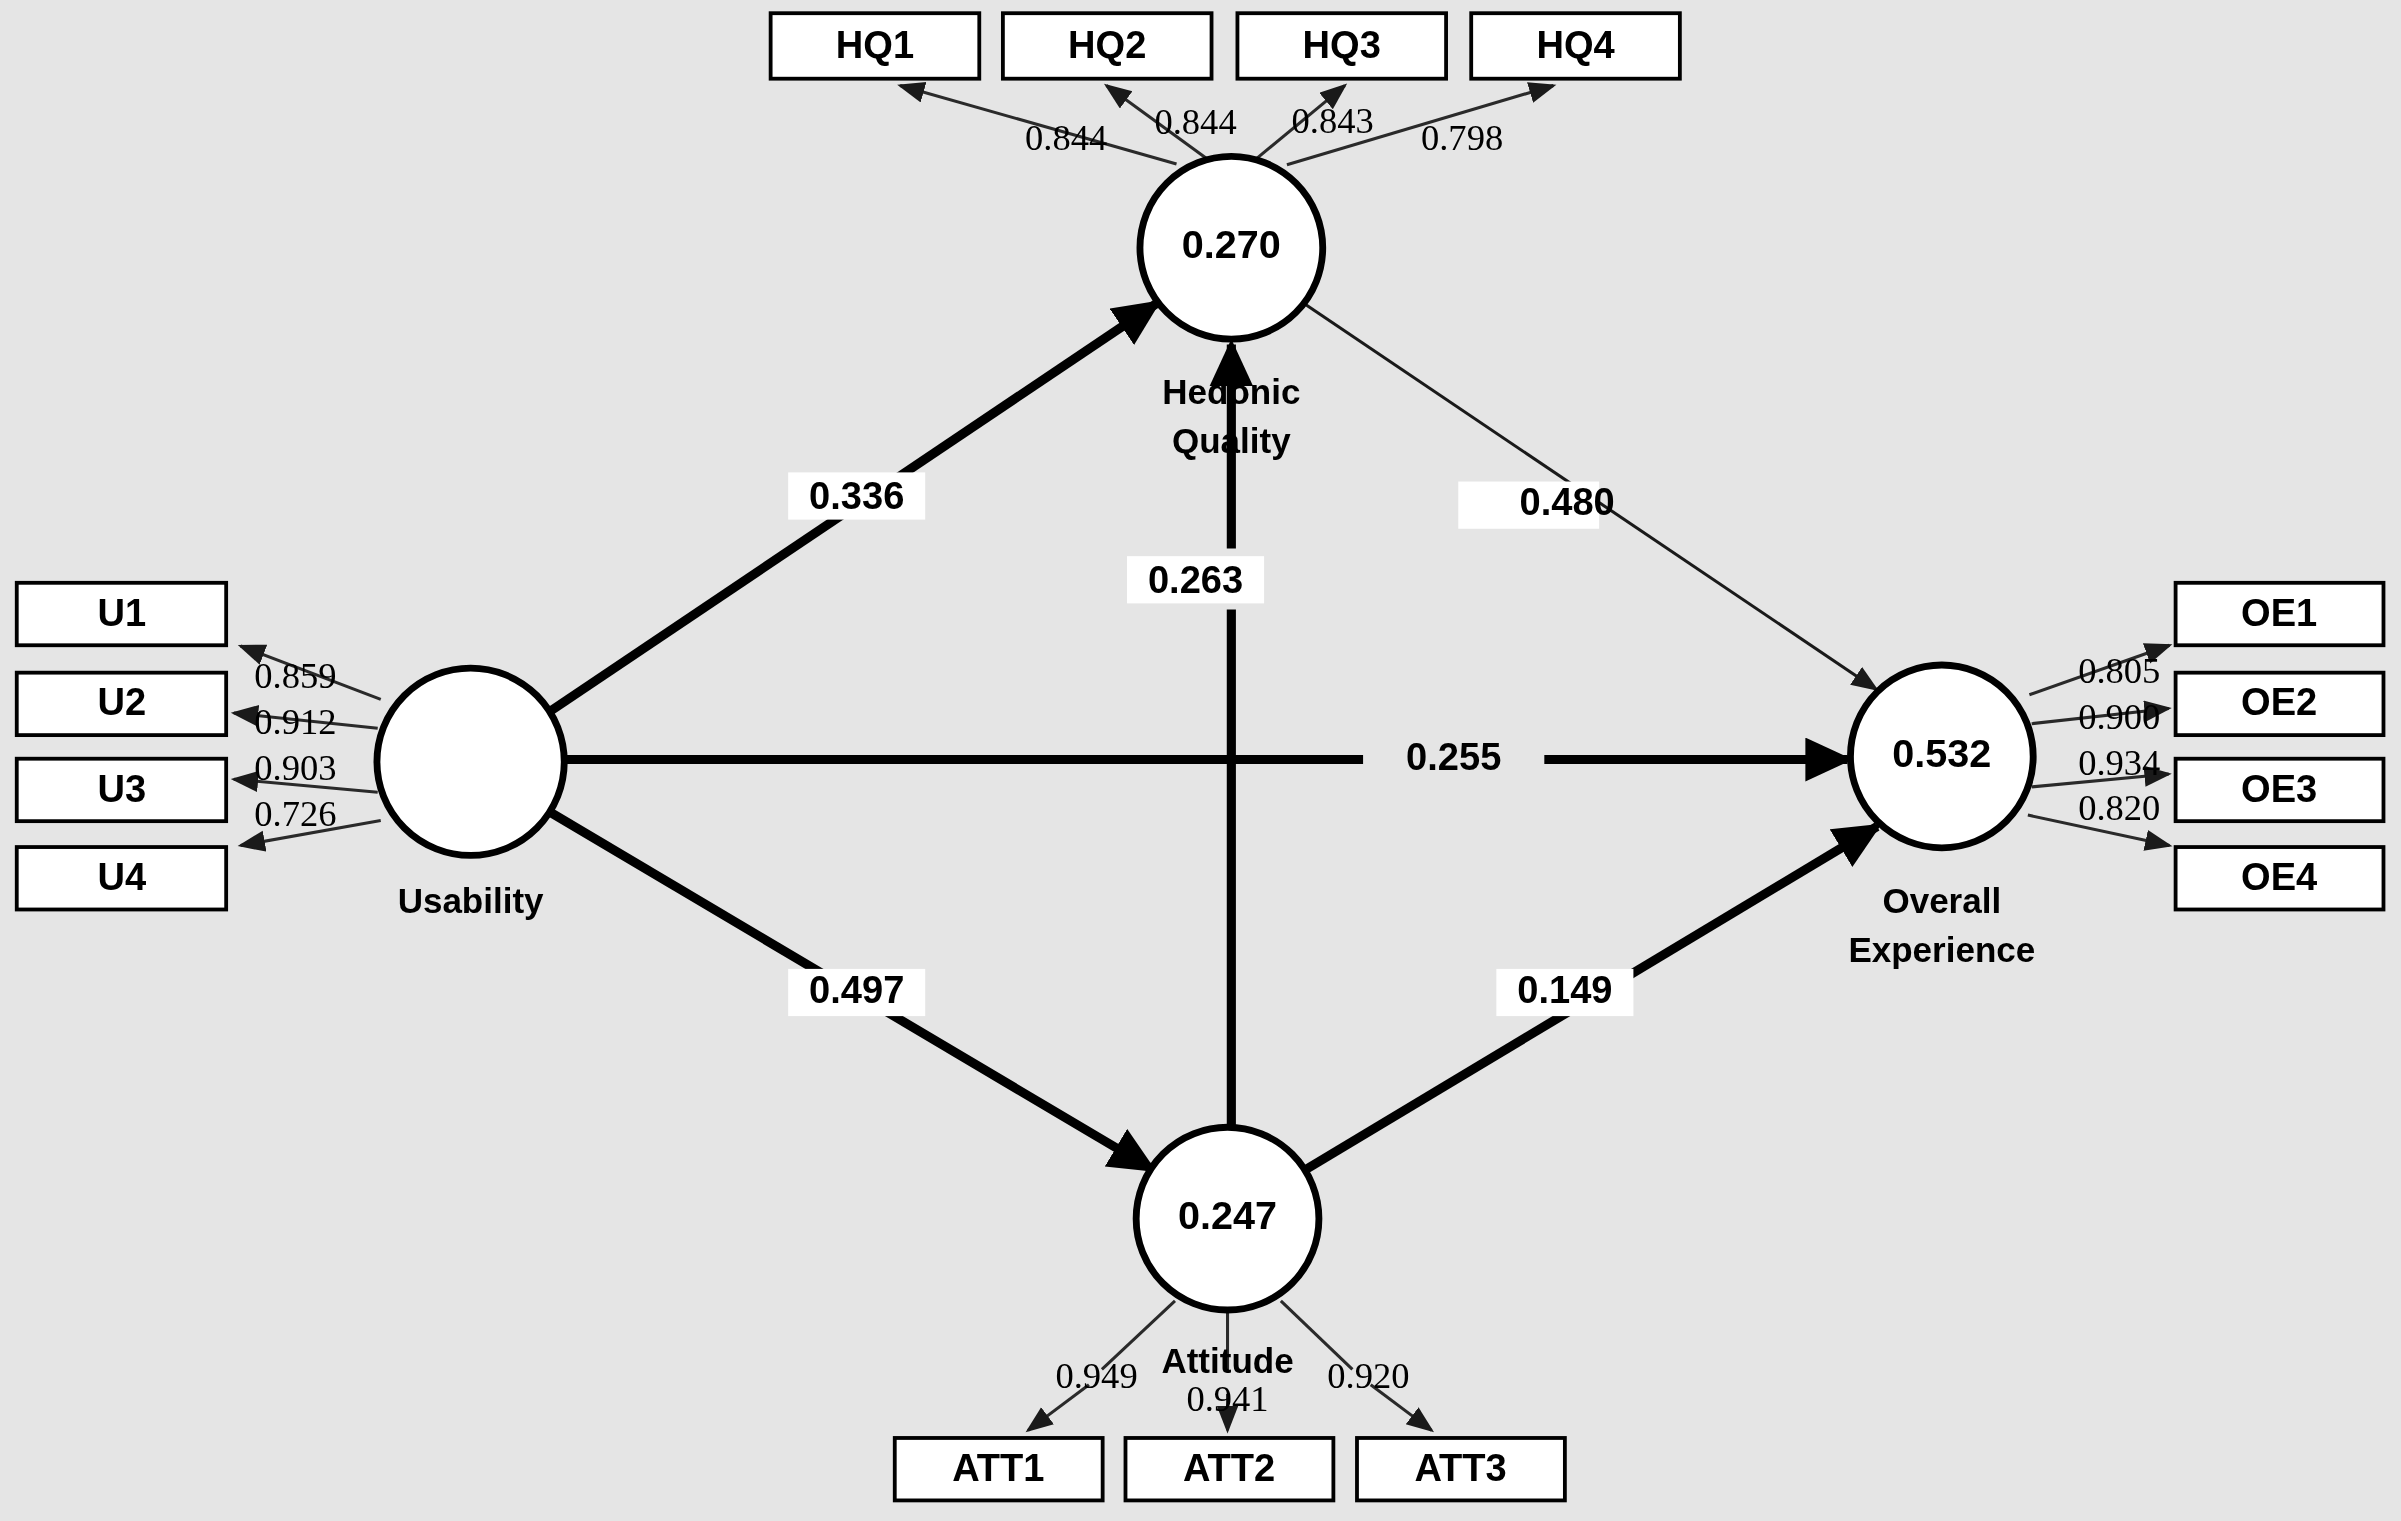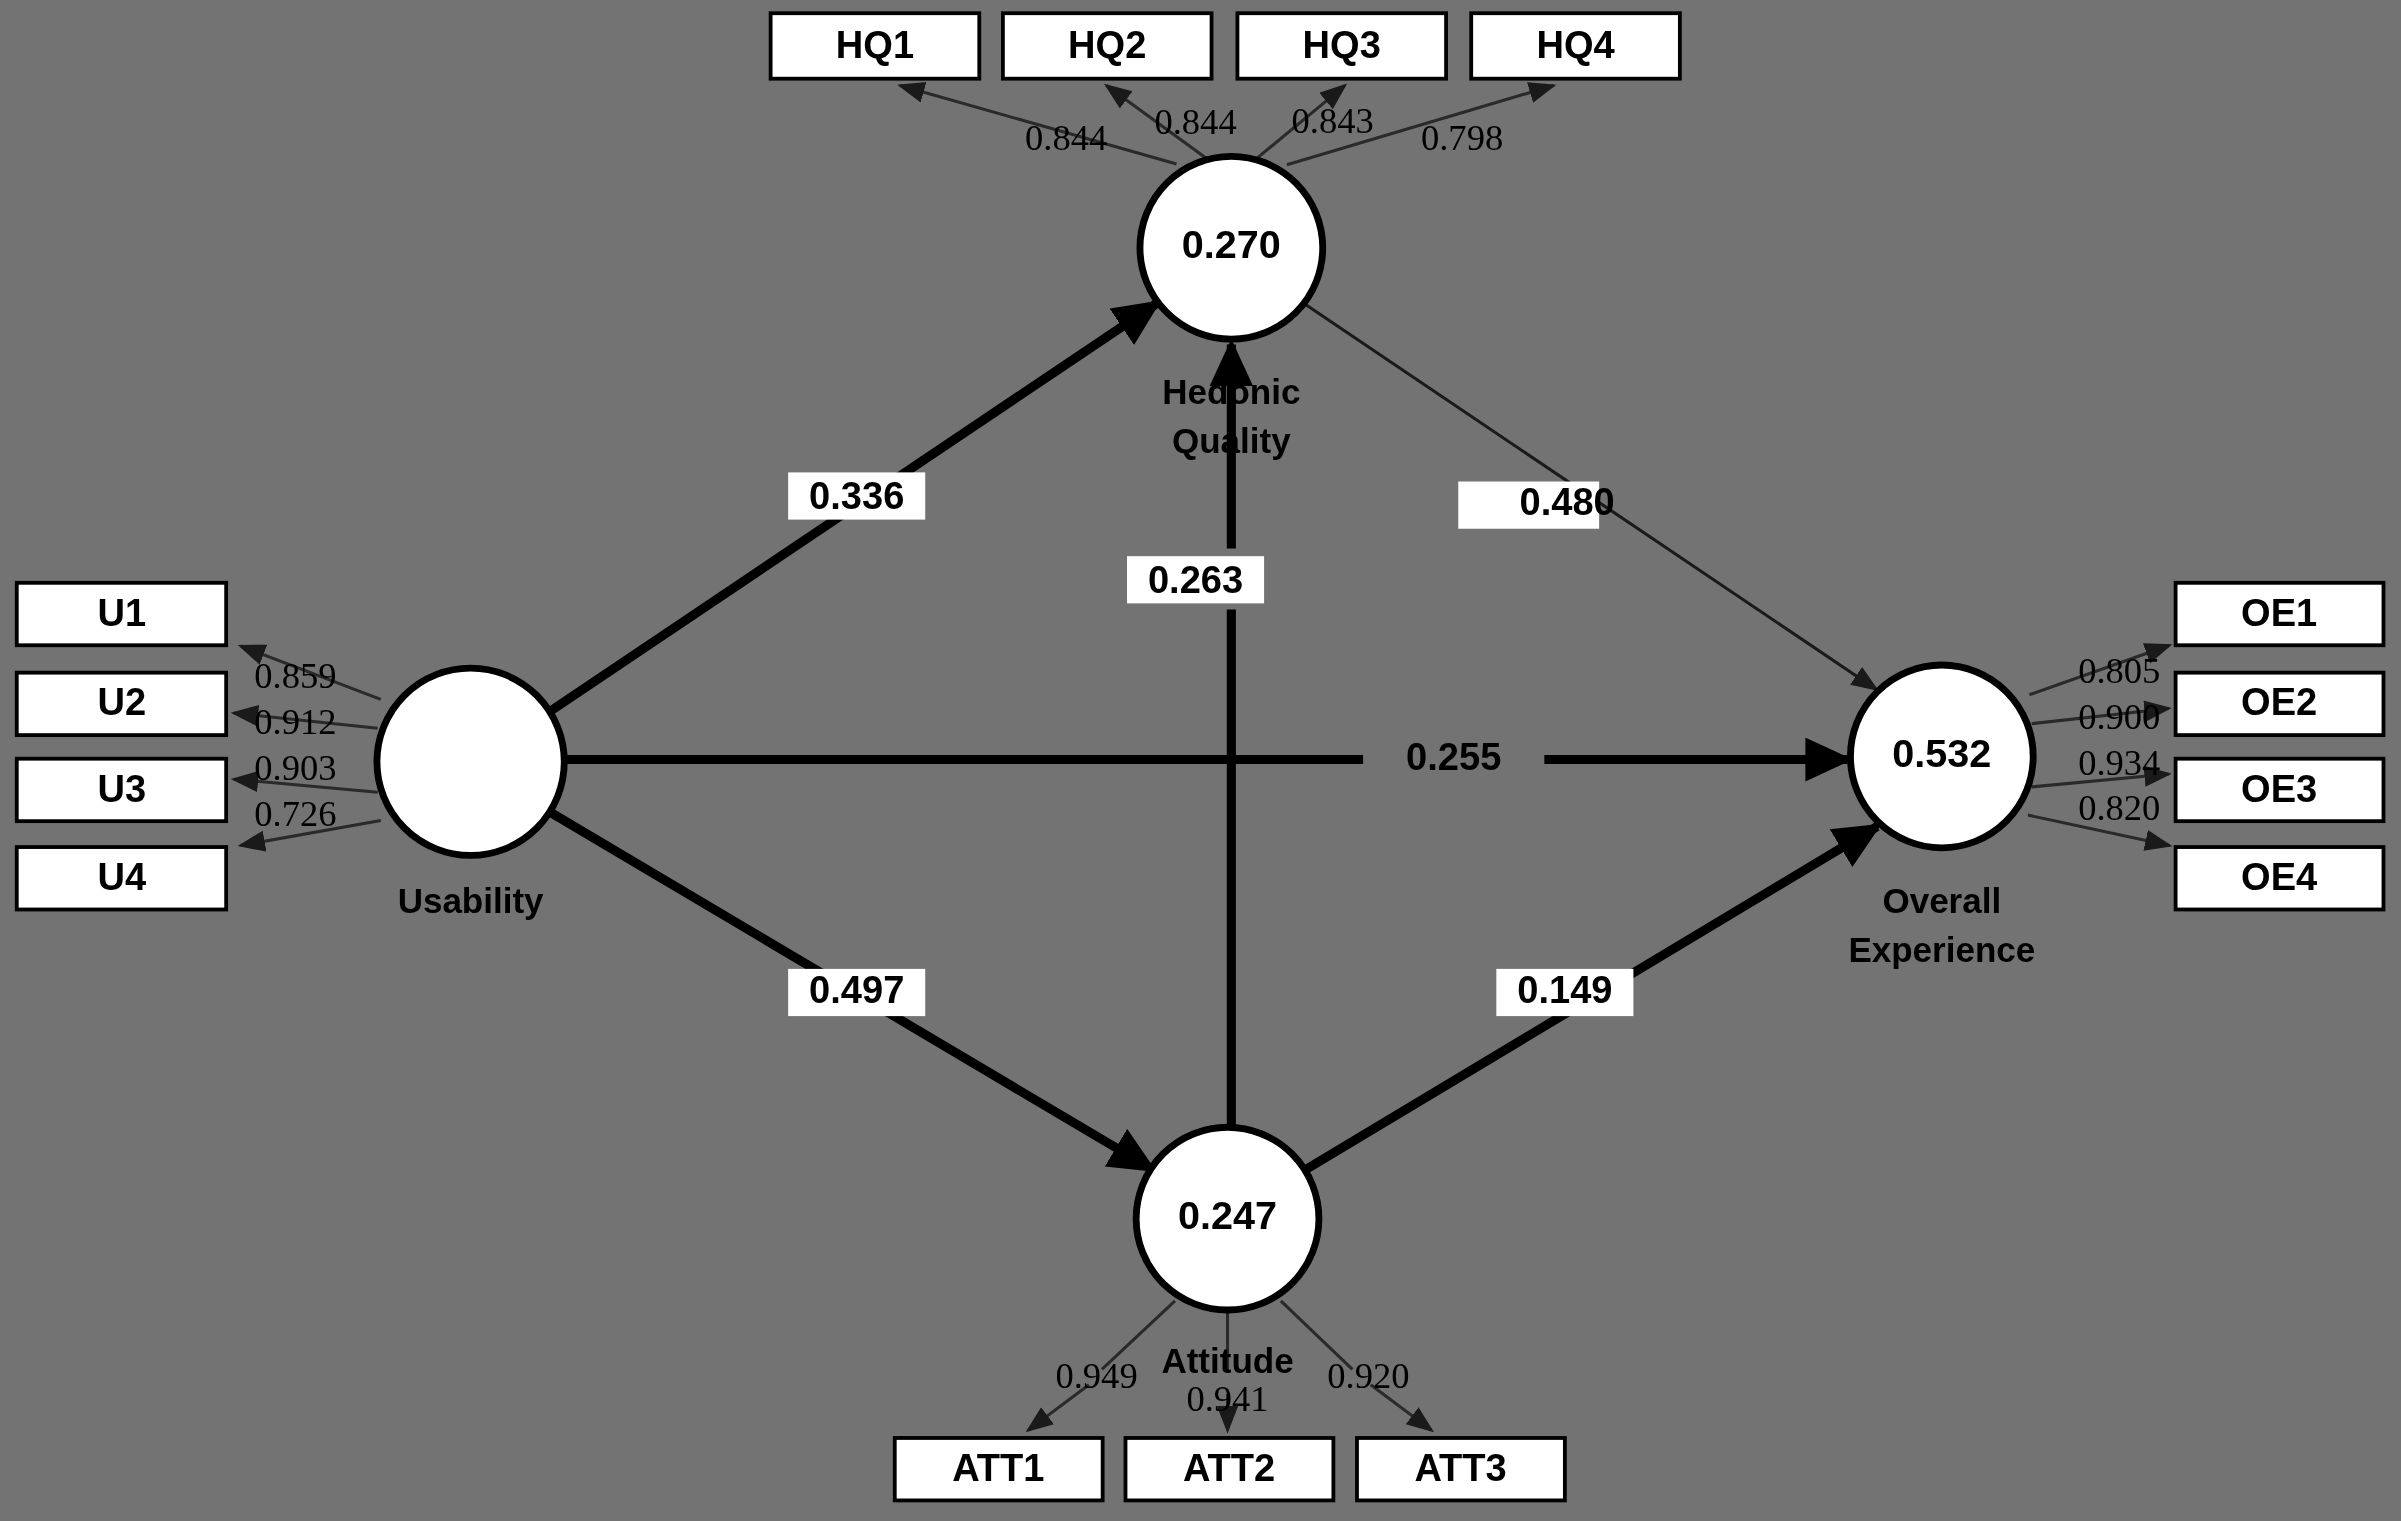--- a/index.html
+++ b/index.html
@@ -4,21 +4,21 @@
 <style>
   html, body {
     margin: 0;
     padding: 0;
     background: #ffffff;
   }
   #canvas {
     position: relative;
     width: 2401px;
     height: 1522px;
-    background: #737373;
+    background: #e5e5e5;
     font-family: "Liberation Sans", sans-serif;
     overflow: hidden;
   }
   #sem-svg {
     position: absolute;
     top: 0; left: 0;
     width: 2401px;
     height: 1522px;
   }
   .indicator-box {

